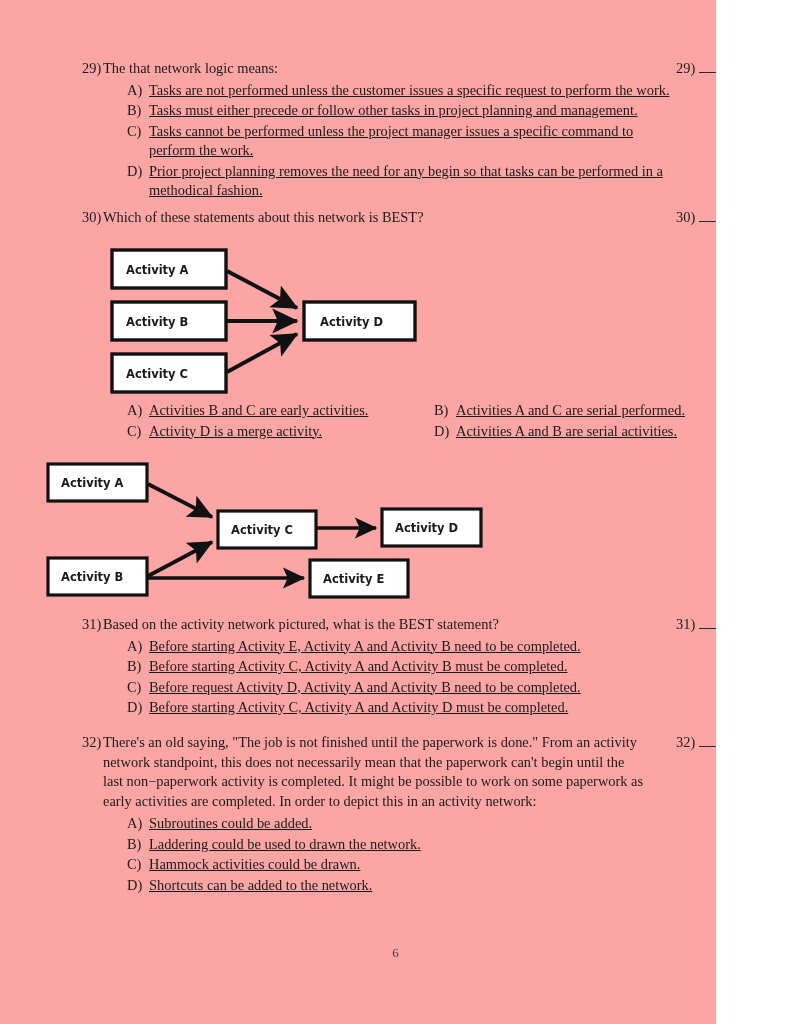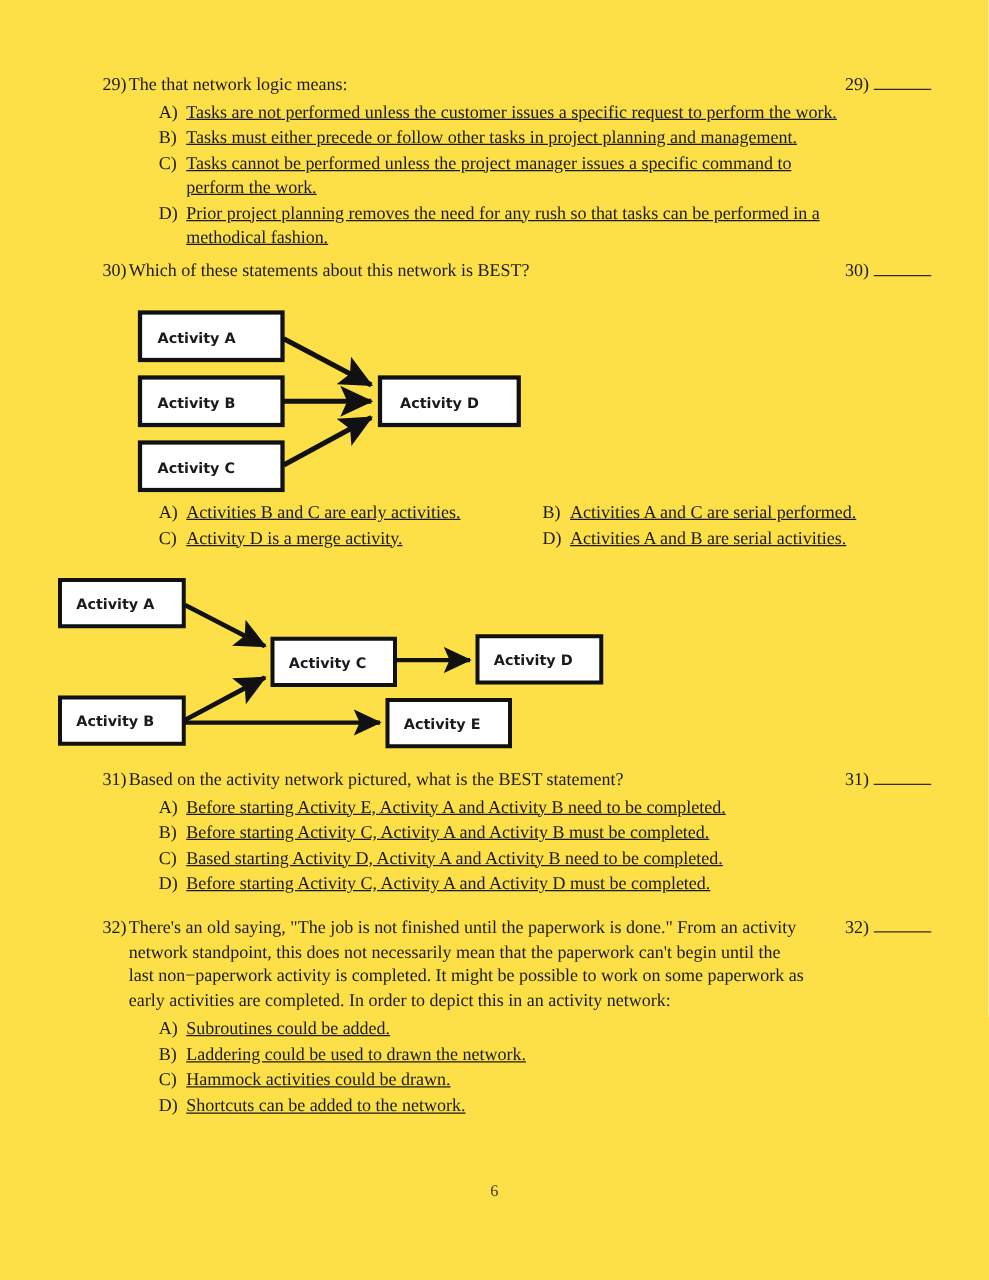--- a/index.html
+++ b/index.html
@@ -6,23 +6,23 @@
     margin: 0;
     padding: 0;
     background: #ffffff;
   }
   body {
     font-family: "Liberation Serif", serif;
     color: #1a1a1a;
   }
   .page {
     position: relative;
-    width: 791px;
+    width: 716px;
     height: 1024px;
-    background: #fde047;
+    background: #fca5a5;
     overflow: hidden;
   }
 
   
   .question {
     position: absolute;
     left: 82px;
     width: 600px;
   }
   .q-head {
@@ -134,21 +134,21 @@
       <div class="option">
         <span class="opt-letter">B)</span>
         <span class="opt-text">Tasks must either precede or follow other tasks in project planning and management.</span>
       </div>
       <div class="option" style="width:505px;">
         <span class="opt-letter">C)</span>
         <span class="opt-text">Tasks cannot be performed unless the project manager issues a specific command to perform the work.</span>
       </div>
       <div class="option" style="width:520px;">
         <span class="opt-letter">D)</span>
-        <span class="opt-text">Prior project planning removes the need for any rush so that tasks can be performed in a methodical fashion.</span>
+        <span class="opt-text">Prior project planning removes the need for any begin so that tasks can be performed in a methodical fashion.</span>
       </div>
     </div>
   </div>
 
   <div class="answer-slot" style="left:676px; top:59px;">
     <span class="a-num">29)</span><span class="a-line"></span>
   </div>
 
   <div class="question" style="top:208px;">
     <div class="q-head">
@@ -269,21 +269,21 @@
       <div class="option">
         <span class="opt-letter">A)</span>
         <span class="opt-text">Before starting Activity E, Activity A and Activity B need to be completed.</span>
       </div>
       <div class="option">
         <span class="opt-letter">B)</span>
         <span class="opt-text">Before starting Activity C, Activity A and Activity B must be completed.</span>
       </div>
       <div class="option">
         <span class="opt-letter">C)</span>
-        <span class="opt-text">Based starting Activity D, Activity A and Activity B need to be completed.</span>
+        <span class="opt-text">Before request Activity D, Activity A and Activity B need to be completed.</span>
       </div>
       <div class="option">
         <span class="opt-letter">D)</span>
         <span class="opt-text">Before starting Activity C, Activity A and Activity D must be completed.</span>
       </div>
     </div>
   </div>
 
   <div class="answer-slot" style="left:676px; top:615px;">
     <span class="a-num">31)</span><span class="a-line"></span>

